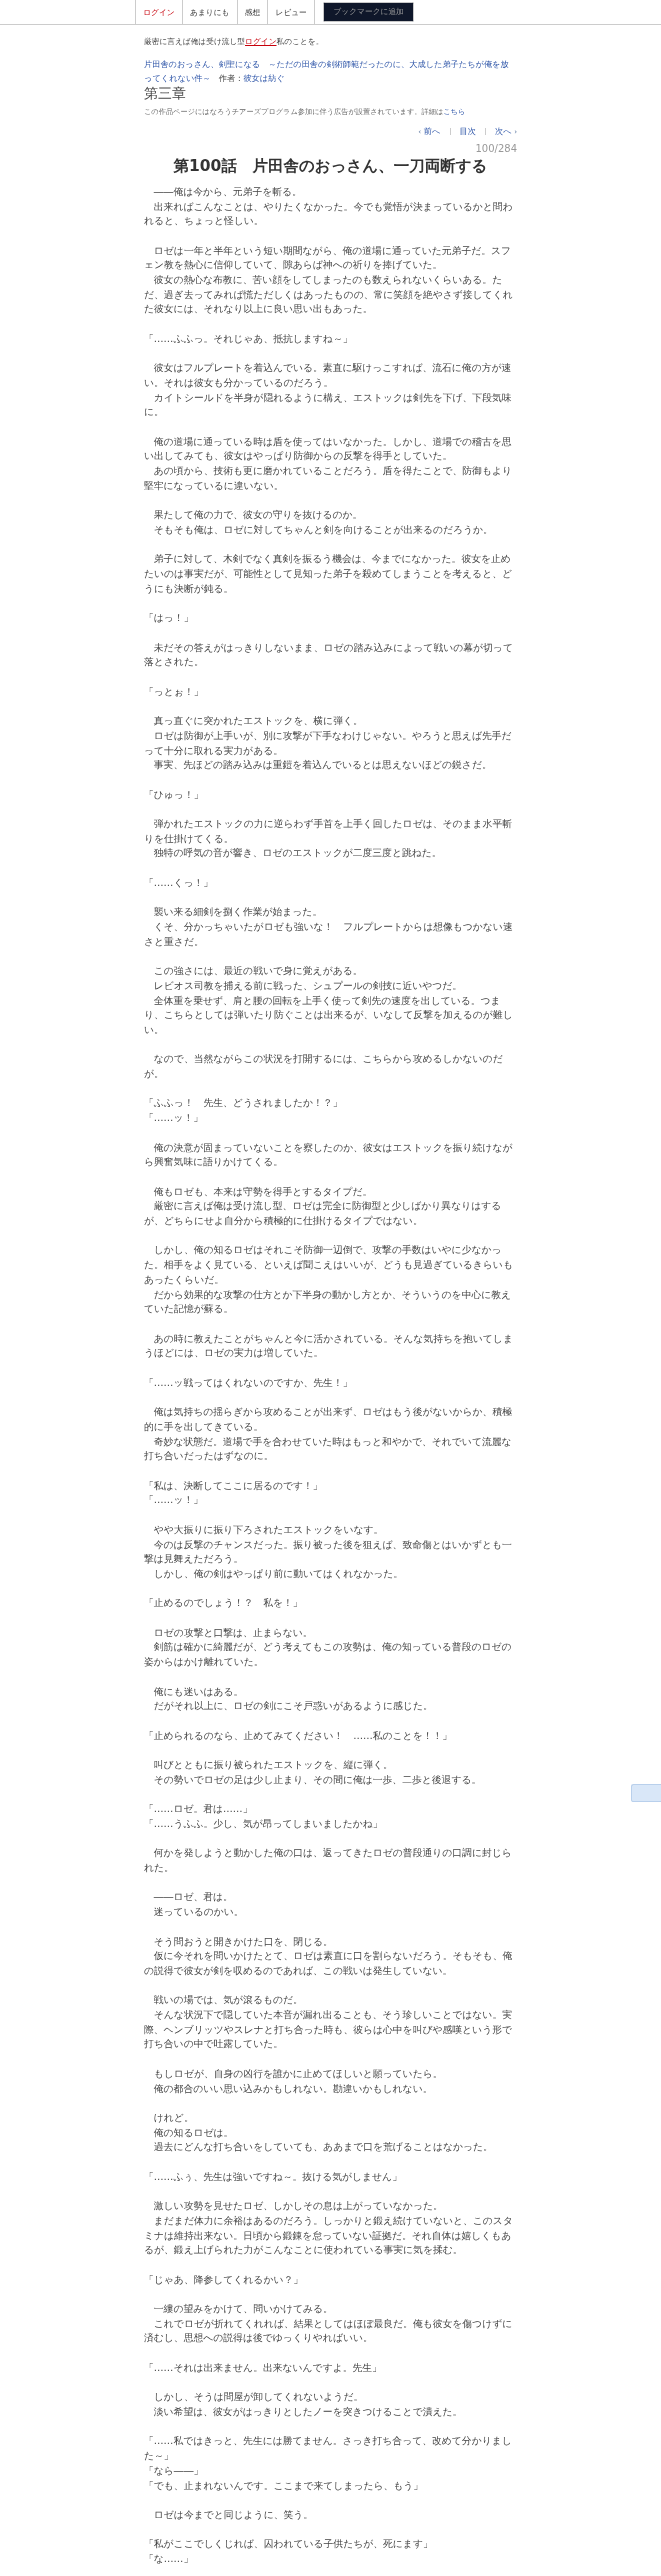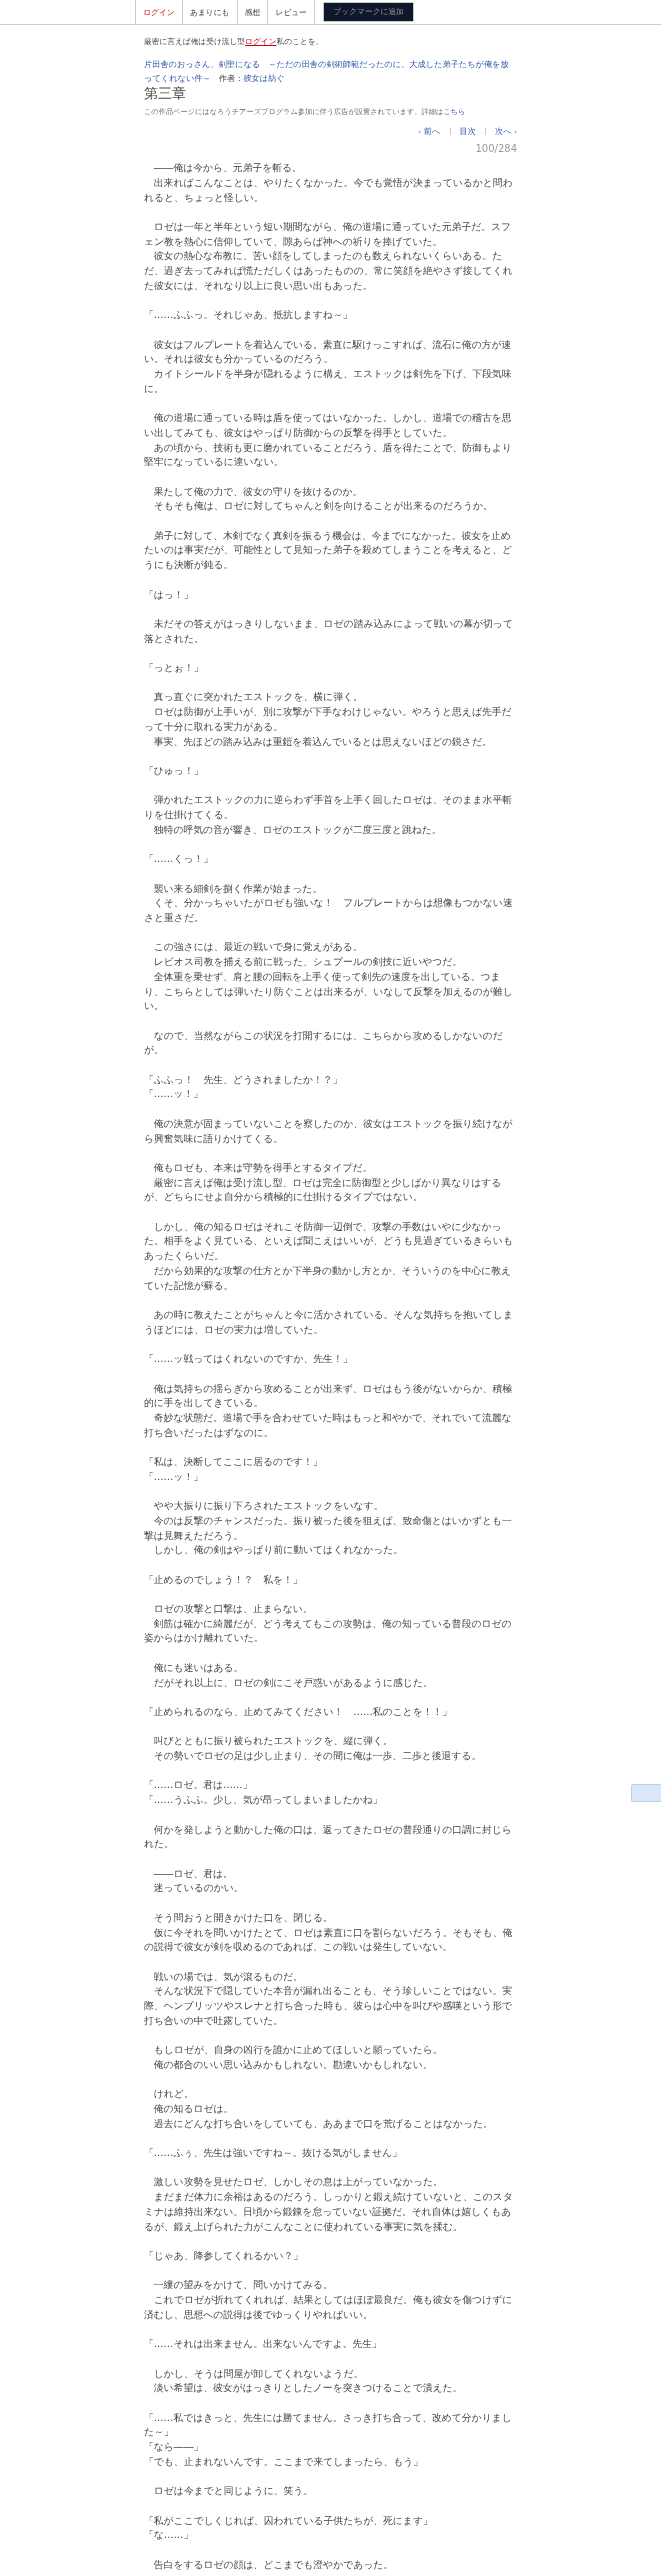--- a/index.html
+++ b/index.html
@@ -69,20 +69,21 @@
 
     <p class="ad-notice"><span>この作品ページにはなろうチアーズプログラム参加に伴う広告が設置されています。詳細は</span><a>こちら</a></p>
   </section>
 
   <nav class="episode-nav">
     <a><span class="nav-arrow">‹</span> <span>前へ</span></a><span class="nav-sep"></span><a>目次</a><span class="nav-sep"></span><a><span>次へ</span> <span class="nav-arrow">›</span></a>
   </nav>
 
   <div class="pager">100/284</div>
 
+  <h1 class="episode-title">第100話　片田舎のおっさん、一刀両断する</h1>
 
   <div class="episode-body">　――俺は今から、元弟子を斬る。
 　出来ればこんなことは、やりたくなかった。今でも覚悟が決まっているかと問われると、ちょっと怪しい。
 
 　ロゼは一年と半年という短い期間ながら、俺の道場に通っていた元弟子だ。スフェン教を熱心に信仰していて、隙あらば神への祈りを捧げていた。
 　彼女の熱心な布教に、苦い顔をしてしまったのも数えられないくらいある。ただ、過ぎ去ってみれば慌ただしくはあったものの、常に笑顔を絶やさず接してくれた彼女には、それなり以上に良い思い出もあった。
 
 「……ふふっ。それじゃあ、抵抗しますね～」
 
 　彼女はフルプレートを着込んでいる。素直に駆けっこすれば、流石に俺の方が速い。それは彼女も分かっているのだろう。

